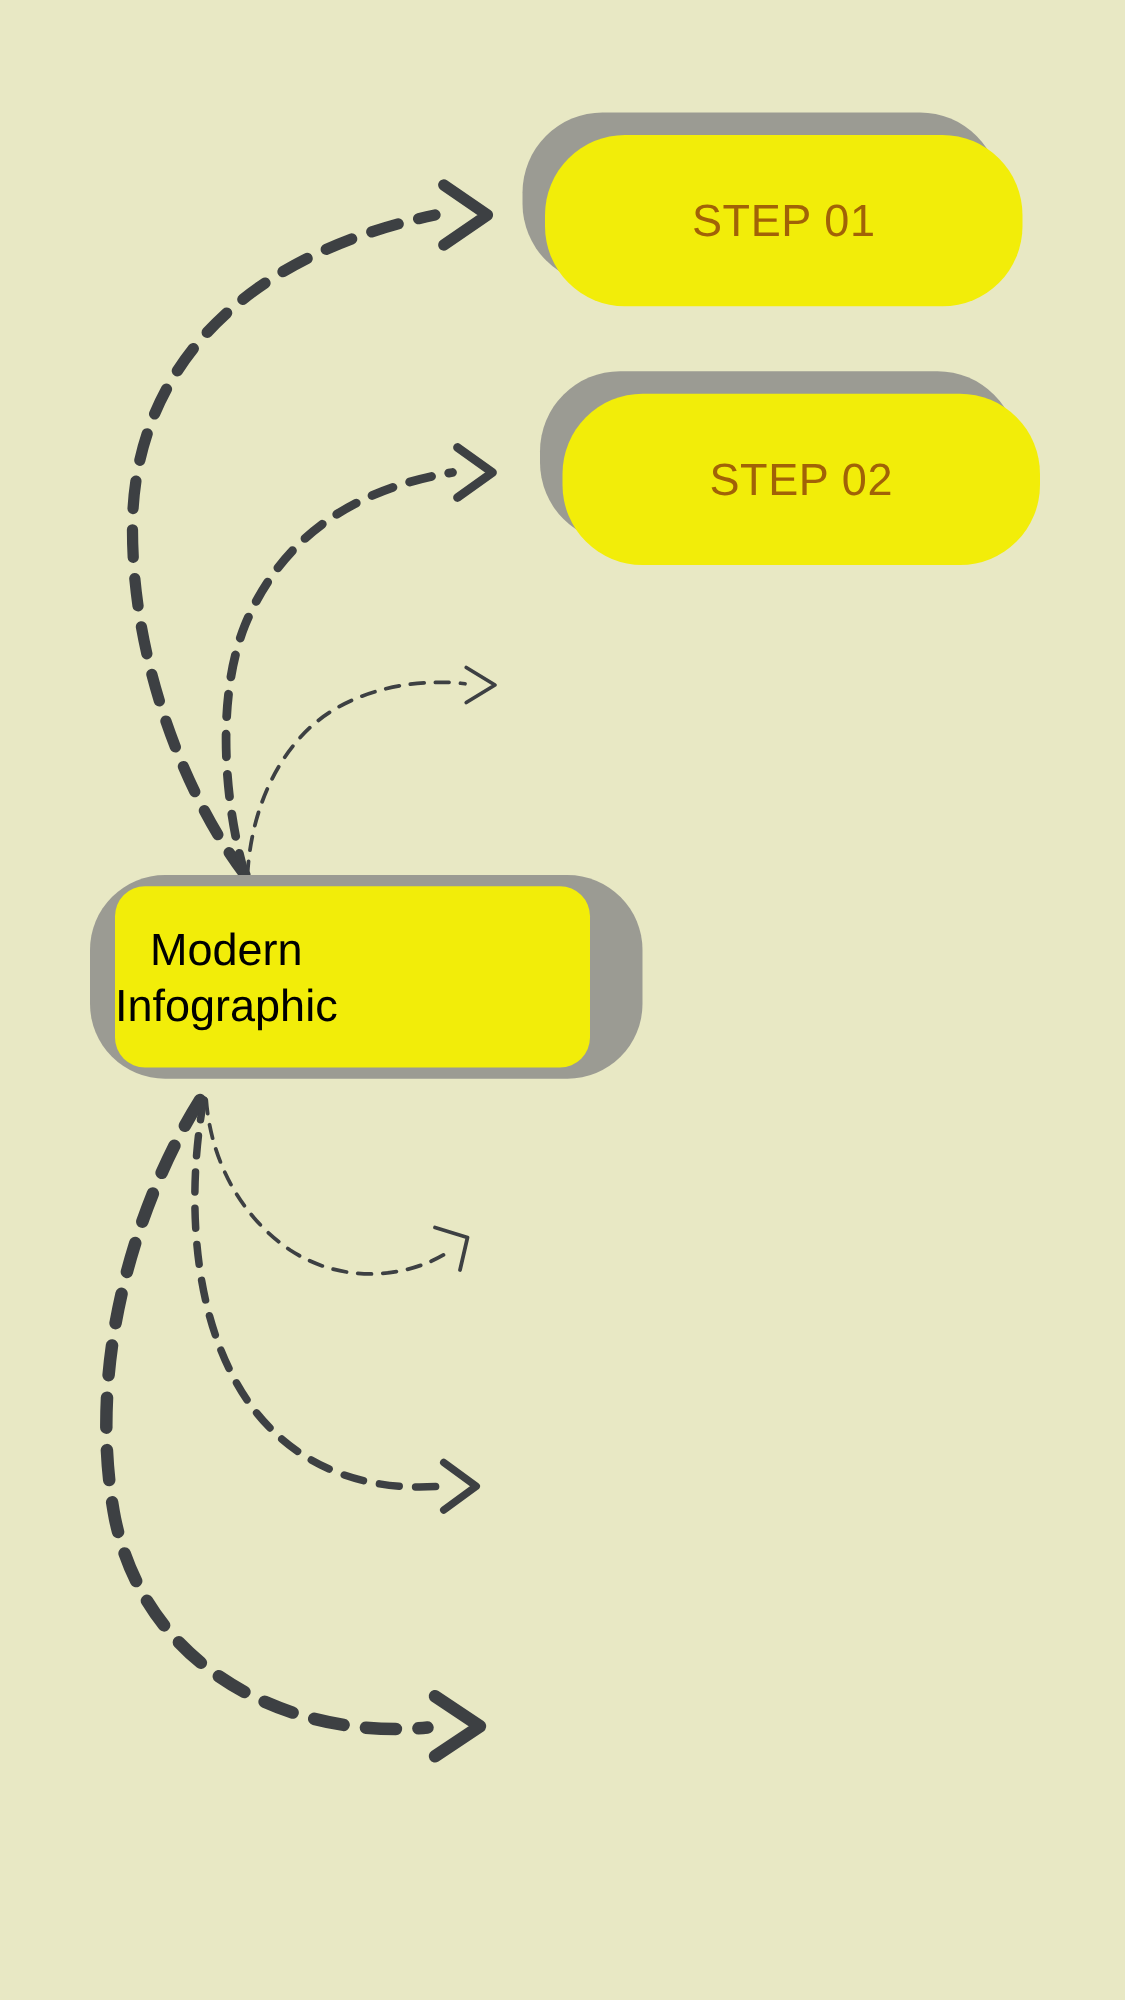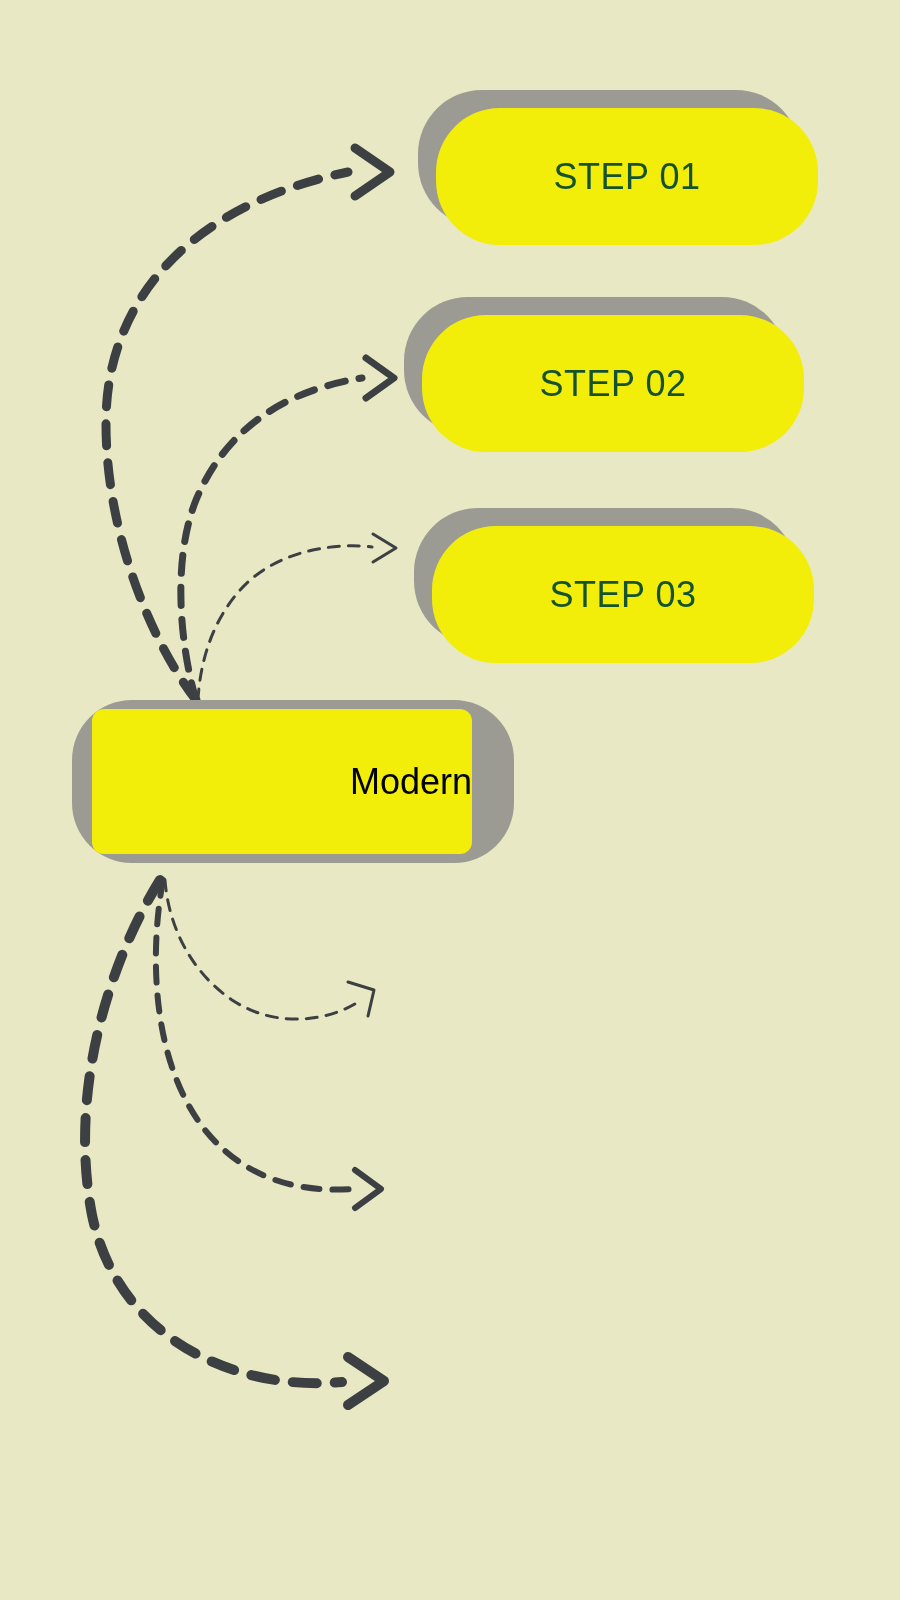--- a/index.html
+++ b/index.html
@@ -47,21 +47,21 @@
     top: 18px;
     width: 100%;
     height: 100%;
     background: #f2ed09;
     border-radius: 64px;
     display: flex;
     align-items: center;
     justify-content: center;
   }
   .node .label {
-    color: #14532d;
+    color: #a16207;
     font-size: 36px;
     font-family: "Liberation Sans", sans-serif;
     letter-spacing: 0.5px;
     line-height: 1.15;
     text-align: center;
     white-space: nowrap;
   }
 
   
   #center-node {
@@ -80,24 +80,24 @@
     background: #9b9b93;
     border-radius: 60px;
   }
   #center-node .face {
     position: absolute;
     left: 20px;
     top: 9px;
     width: 380px;
     height: 145px;
     background: #f2ed09;
-    border-radius: 12px;
+    border-radius: 24px;
     display: flex;
     align-items: center;
-    justify-content: flex-end;
+    justify-content: flex-start;
   }
   #center-node .label {
     color: #000000;
     font-size: 36px;
     line-height: 1.25;
     text-align: center;
     font-family: "Liberation Sans", sans-serif;
   }
 </style>
 </head>
@@ -138,39 +138,34 @@
     </g>
   </svg>
 
   <div class="node" id="node-step-1" style="left: 418px; top: 90px; width: 382px; height: 137px;">
     <div class="shadow"></div>
     <div class="face">
       <span class="label">STEP 01</span>
     </div>
   </div>
 
-  <div class="node" id="node-step-2" style="left: 404px; top: 297px; width: 382px; height: 137px;">
+  <div class="node" id="node-step-2" style="left: 432px; top: 297px; width: 382px; height: 137px;">
     <div class="shadow"></div>
     <div class="face">
       <span class="label">STEP 02</span>
     </div>
   </div>
 
-  <div class="node" id="node-step-3" style="left: 414px; top: 508px; width: 382px; height: 137px;">
-    <div class="shadow"></div>
-    <div class="face">
-      <span class="label">STEP 03</span>
-    </div>
-  </div>
 
   <div id="center-node">
     <div class="ring"></div>
     <div class="face">
       <div class="label">
         <span>Modern</span><br>
+        <span>Infographic</span>
       </div>
     </div>
   </div>
 
 
 
 
 </div>
 
 </body></html>

